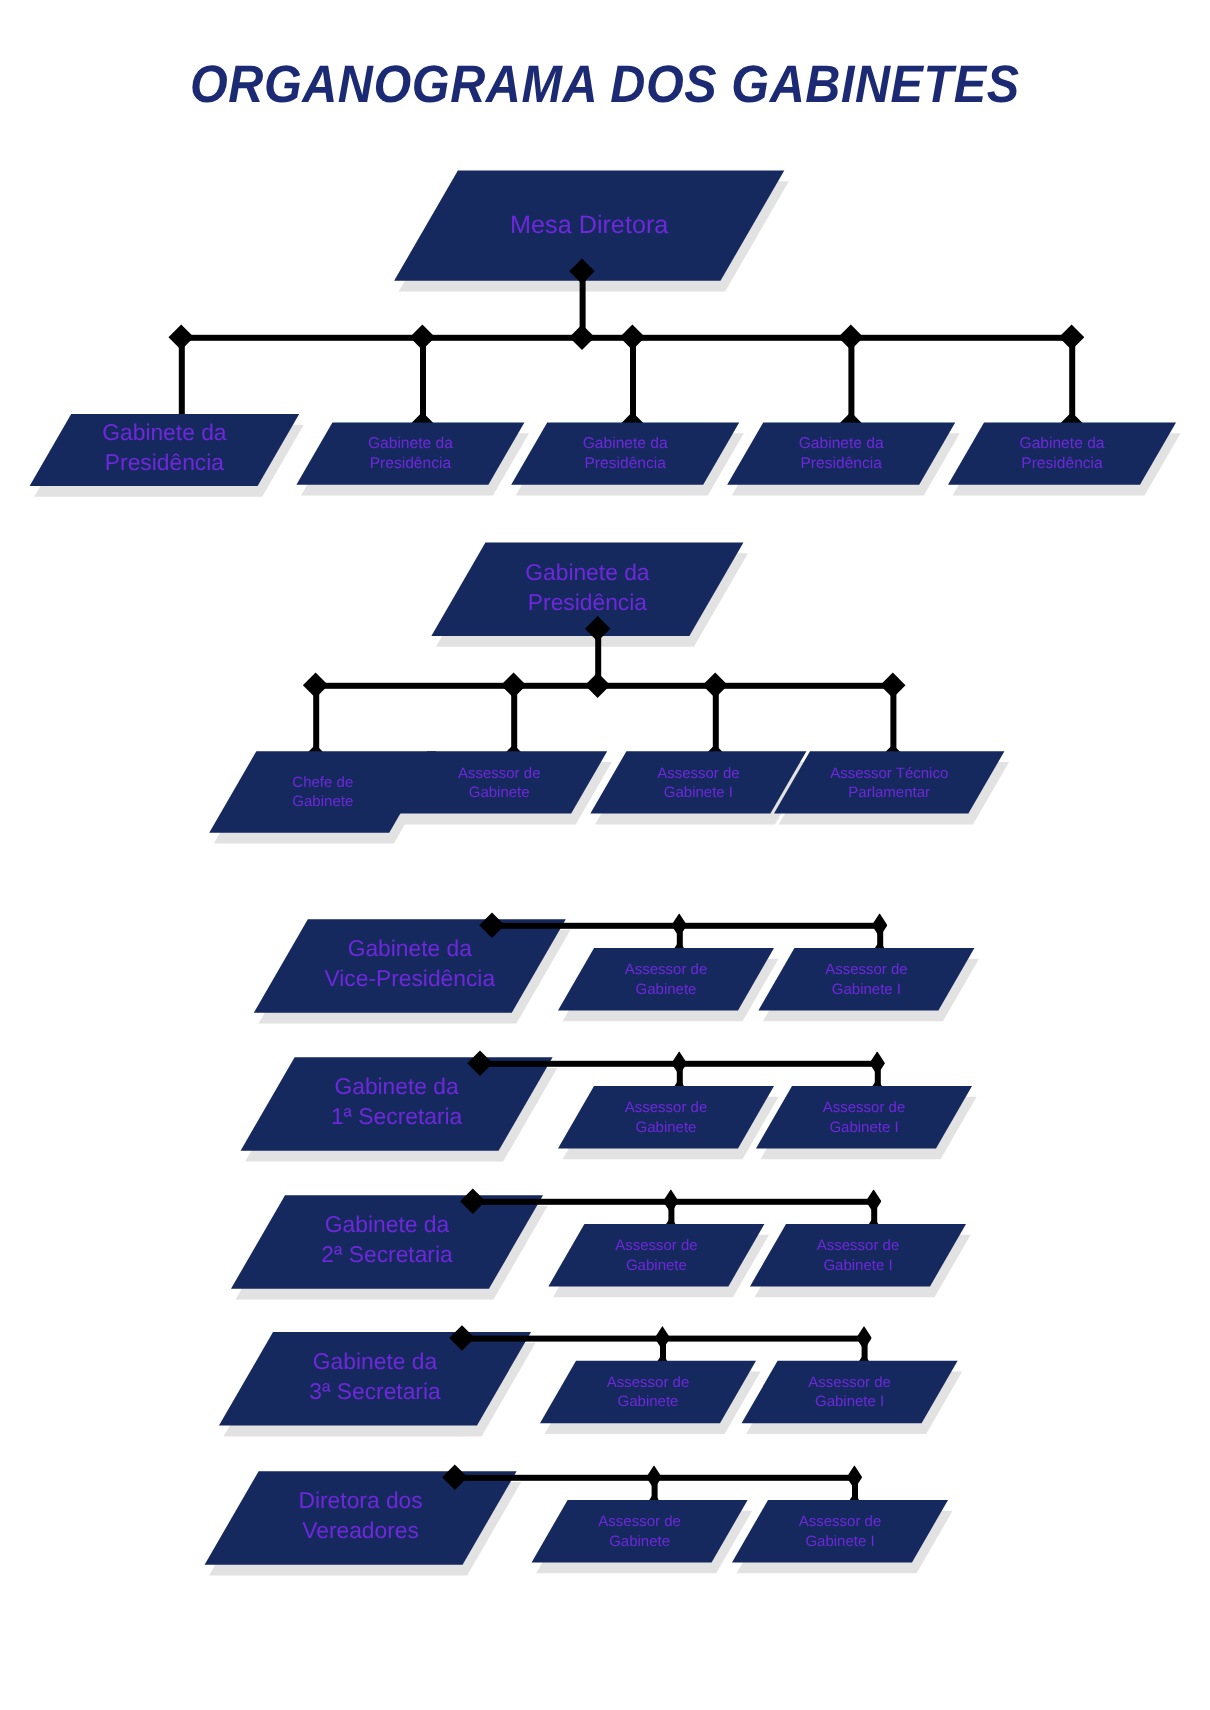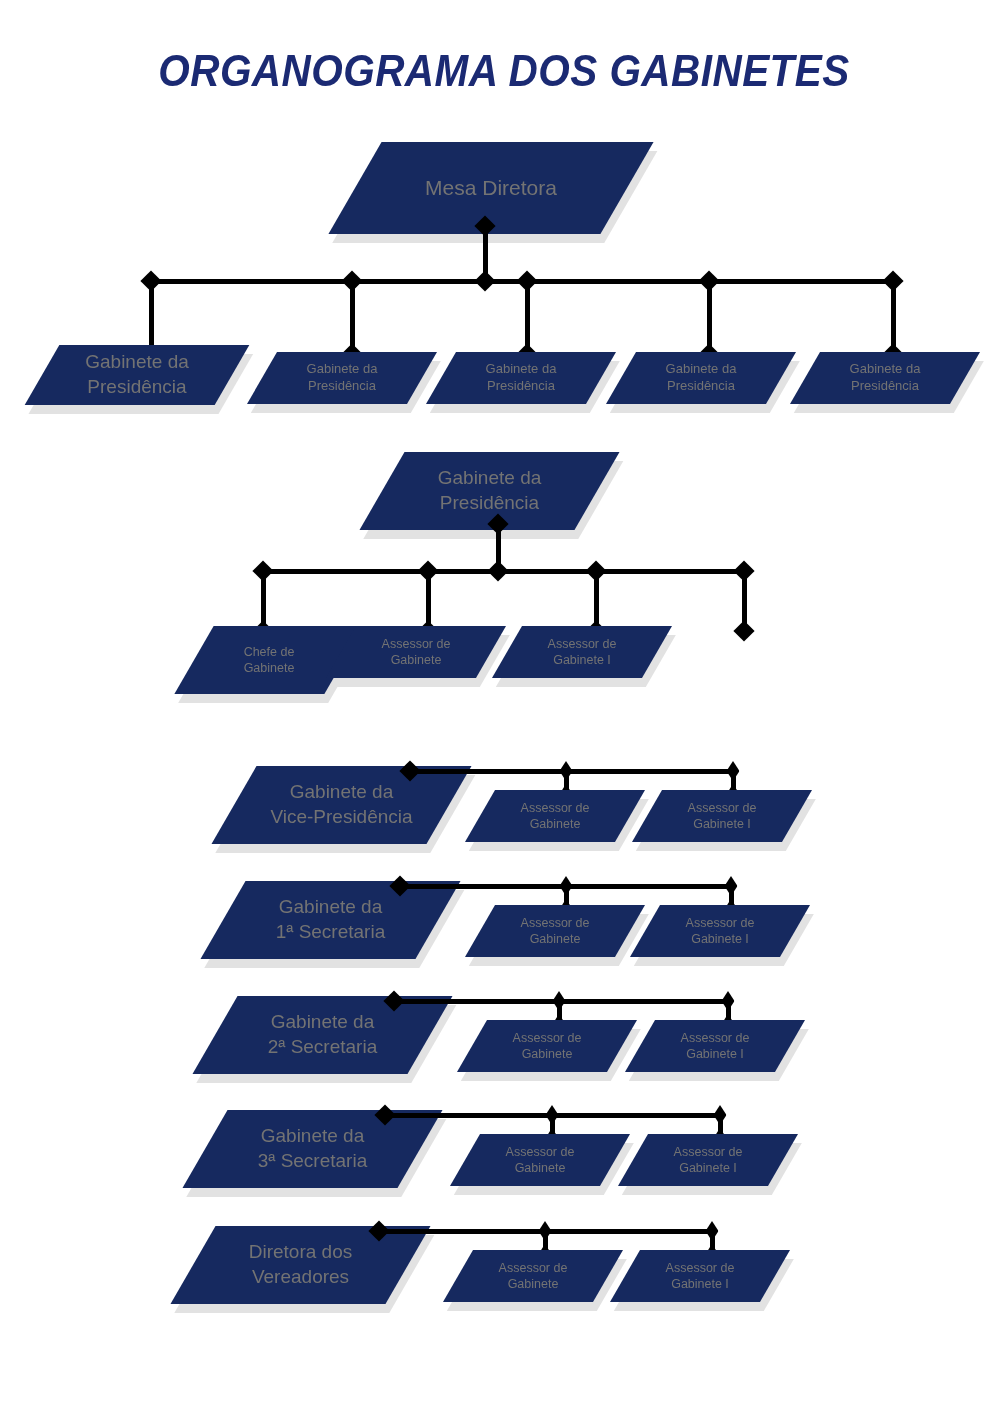--- a/index.html
+++ b/index.html
@@ -62,21 +62,21 @@
   }
   .node .label {
     position: absolute;
     left: 0; top: 0;
     width: 100%;
     height: 100%;
     display: flex;
     align-items: center;
     justify-content: center;
     text-align: center;
-    color: #737373;
+    color: #6d28d9;
     line-height: 1.3;
     padding: 0 6px;
     white-space: pre-line;
   }
 
   .node.lg .label { font-size: 21px; }
   .node.md .label { font-size: 19px; }
   .node.sm .label { font-size: 13px; }
   .node.xs .label { font-size: 12.5px; }
 
@@ -223,20 +223,26 @@
 Gabinete</div>
   </div>
 
   <div class="node xs" style="left:507px; top:626px; width:150px; height:52px;">
     <div class="shadow"></div>
     <div class="face"></div>
     <div class="label">Assessor de
 Gabinete I</div>
   </div>
 
+  <div class="node xs" style="left:660px; top:626px; width:162px; height:52px;">
+    <div class="shadow"></div>
+    <div class="face"></div>
+    <div class="label">Assessor Técnico
+Parlamentar</div>
+  </div>
 
   <div class="node md" style="left:234px; top:766px; width:215px; height:78px;">
     <div class="shadow"></div>
     <div class="face"></div>
     <div class="label">Gabinete da
 Vice-Presidência</div>
   </div>
   <div class="hline" style="left:409px; top:769px; width:325px;"></div>
   <div class="diamond" style="left:410px; top:771px;"></div>
   <div class="vline" style="left:564px; top:771px; height:24px;"></div>

